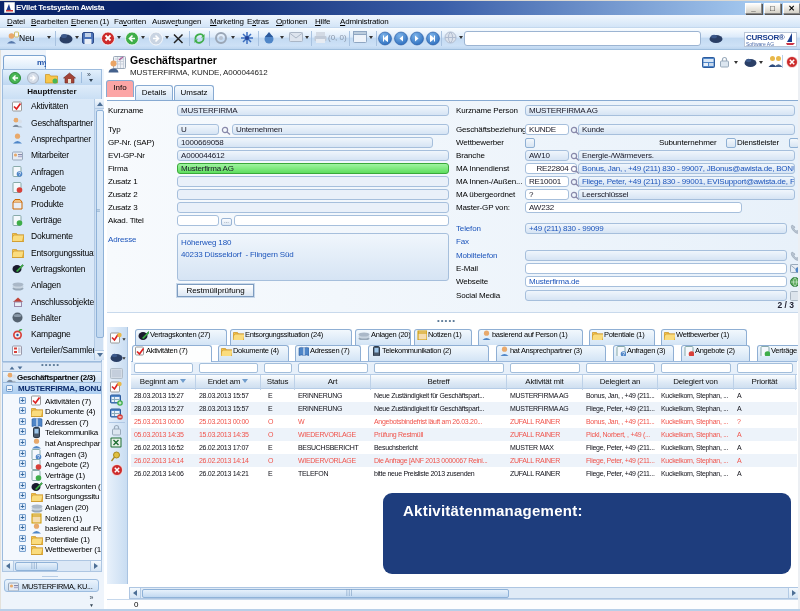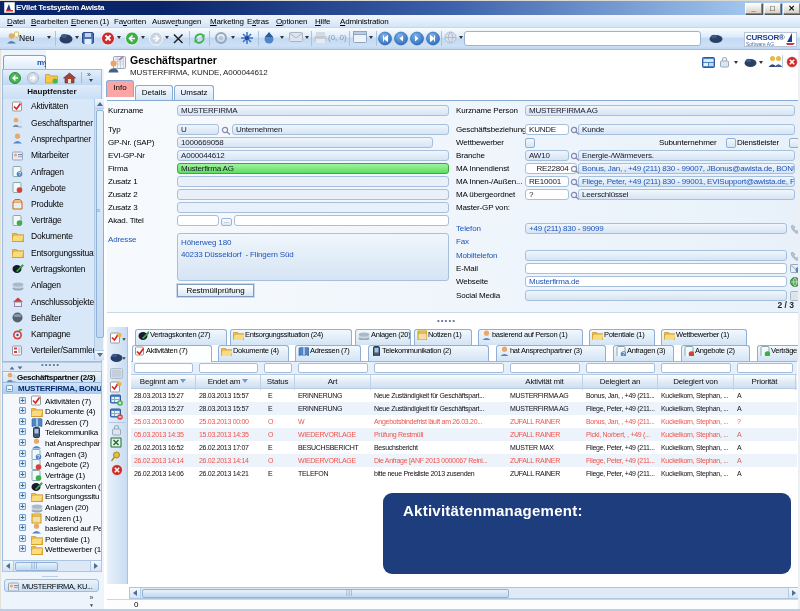--- a/index.html
+++ b/index.html
@@ -579,20 +579,21 @@
         </svg>
         <div class="fld bt" style="left:471px;top:75px;width:217px;">Fliege, Peter, +49 (211) 830 - 99001, EVISupport@awista.de, FLIEGE</div>
         <div class="lb " style="left:349px;top:88px">MA übergeordnet</div>
         <div class="fld wh" style="left:418px;top:88px;width:44px;">?</div>
         <svg class="abs" style="left:463px;top:90px" width="10" height="9">
           <circle cx="4" cy="4" r="2.6" fill="none" stroke="#88a" stroke-width="1.2"></circle>
           <path d="M6 6 L9 8.5" stroke="#88a" stroke-width="1.3"></path>
         </svg>
         <div class="fld " style="left:471px;top:88px;width:217px;">Leerschlüssel</div>
         <div class="lb " style="left:349px;top:101px">Master-GP von:</div>
+        <div class="fld wh" style="left:418px;top:101px;width:217px;">AW232</div>
         <div class="lb bl" style="left:349px;top:122px">Telefon</div>
         <div class="fld bt" style="left:418px;top:122px;width:262px;">+49 (211) 830 - 99099</div>
         <svg class="abs" style="left:683px;top:123px" width="10" height="10">
           <path d="M2 1 Q0.5 2.5 2 5 Q3.5 7.5 6 9 Q8.5 10 9 8.5 L7.5 6.5 L6 7 Q4.5 6 4 4.5 L5 3 Z" fill="#b8c4d2" stroke="#8a98a8" stroke-width="0.5"></path>
         </svg>
         <div class="lb bl" style="left:349px;top:135px">Fax</div>
         <div class="lb bl" style="left:349px;top:149px">Mobiltelefon</div>
         <div class="fld " style="left:418px;top:149px;width:262px;"></div>
         <svg class="abs" style="left:683px;top:150px" width="10" height="10">
           <path d="M2 1 Q0.5 2.5 2 5 Q3.5 7.5 6 9 Q8.5 10 9 8.5 L7.5 6.5 L6 7 Q4.5 6 4 4.5 L5 3 Z" fill="#b8c4d2" stroke="#8a98a8" stroke-width="0.5"></path>
@@ -750,20 +751,21 @@
           <div class="fbox" style="left:379px;width:70px"></div>
           <div class="fbox" style="left:455px;width:69px"></div>
           <div class="fbox" style="left:530px;width:70px"></div>
           <div class="fbox" style="left:606px;width:56px"></div>
         </div>
         <div id="thead" class="abs">
           <div class="thc" style="left:0px;width:65px">Beginnt am<span class="sortd"></span></div>
           <div class="thc" style="left:65px;width:65px">Endet am<span class="sortd"></span></div>
           <div class="thc" style="left:130px;width:34px">Status</div>
           <div class="thc" style="left:164px;width:76px">Art</div>
+          <div class="thc" style="left:240px;width:136px">Betreff</div>
           <div class="thc" style="left:376px;width:76px">Aktivität mit</div>
           <div class="thc" style="left:452px;width:75px">Delegiert an</div>
           <div class="thc" style="left:527px;width:76px">Delegiert von</div>
           <div class="thc" style="left:603px;width:62px">Priorität</div>
         </div>
         <div class="trow" style="top:62px">
           <div class="tcell" style="left:0px;width:65px;padding-left:3px">28.03.2013 15:27</div>
           <div class="tcell" style="left:65px;width:65px;padding-left:3px">28.03.2013 15:57</div>
           <div class="tcell" style="left:130px;width:34px;padding-left:7px">E</div>
           <div class="tcell" style="left:164px;width:76px;padding-left:3px">ERINNERUNG</div>

